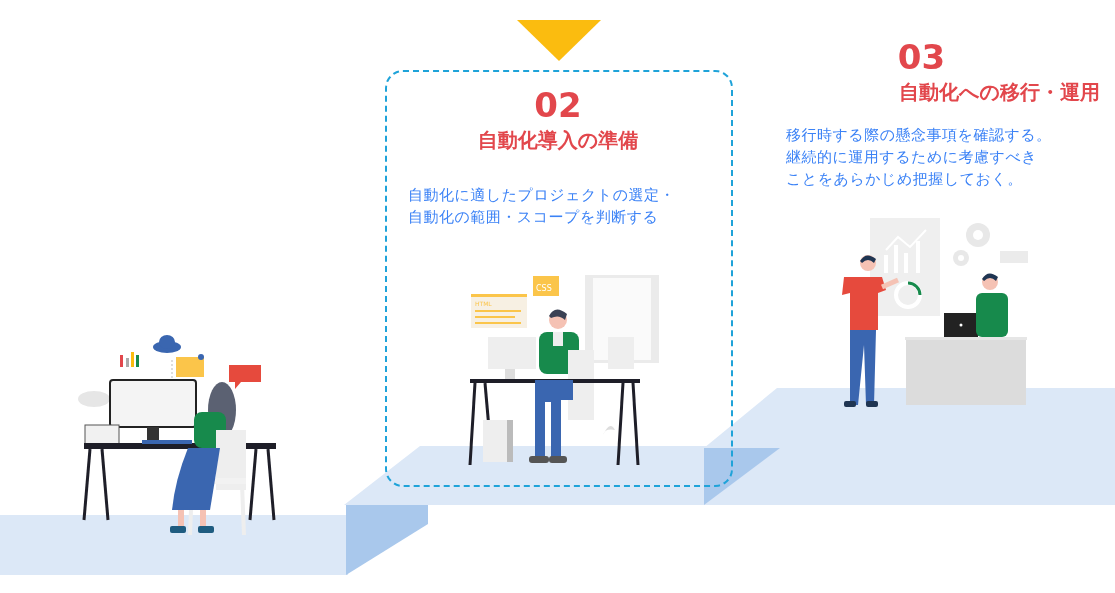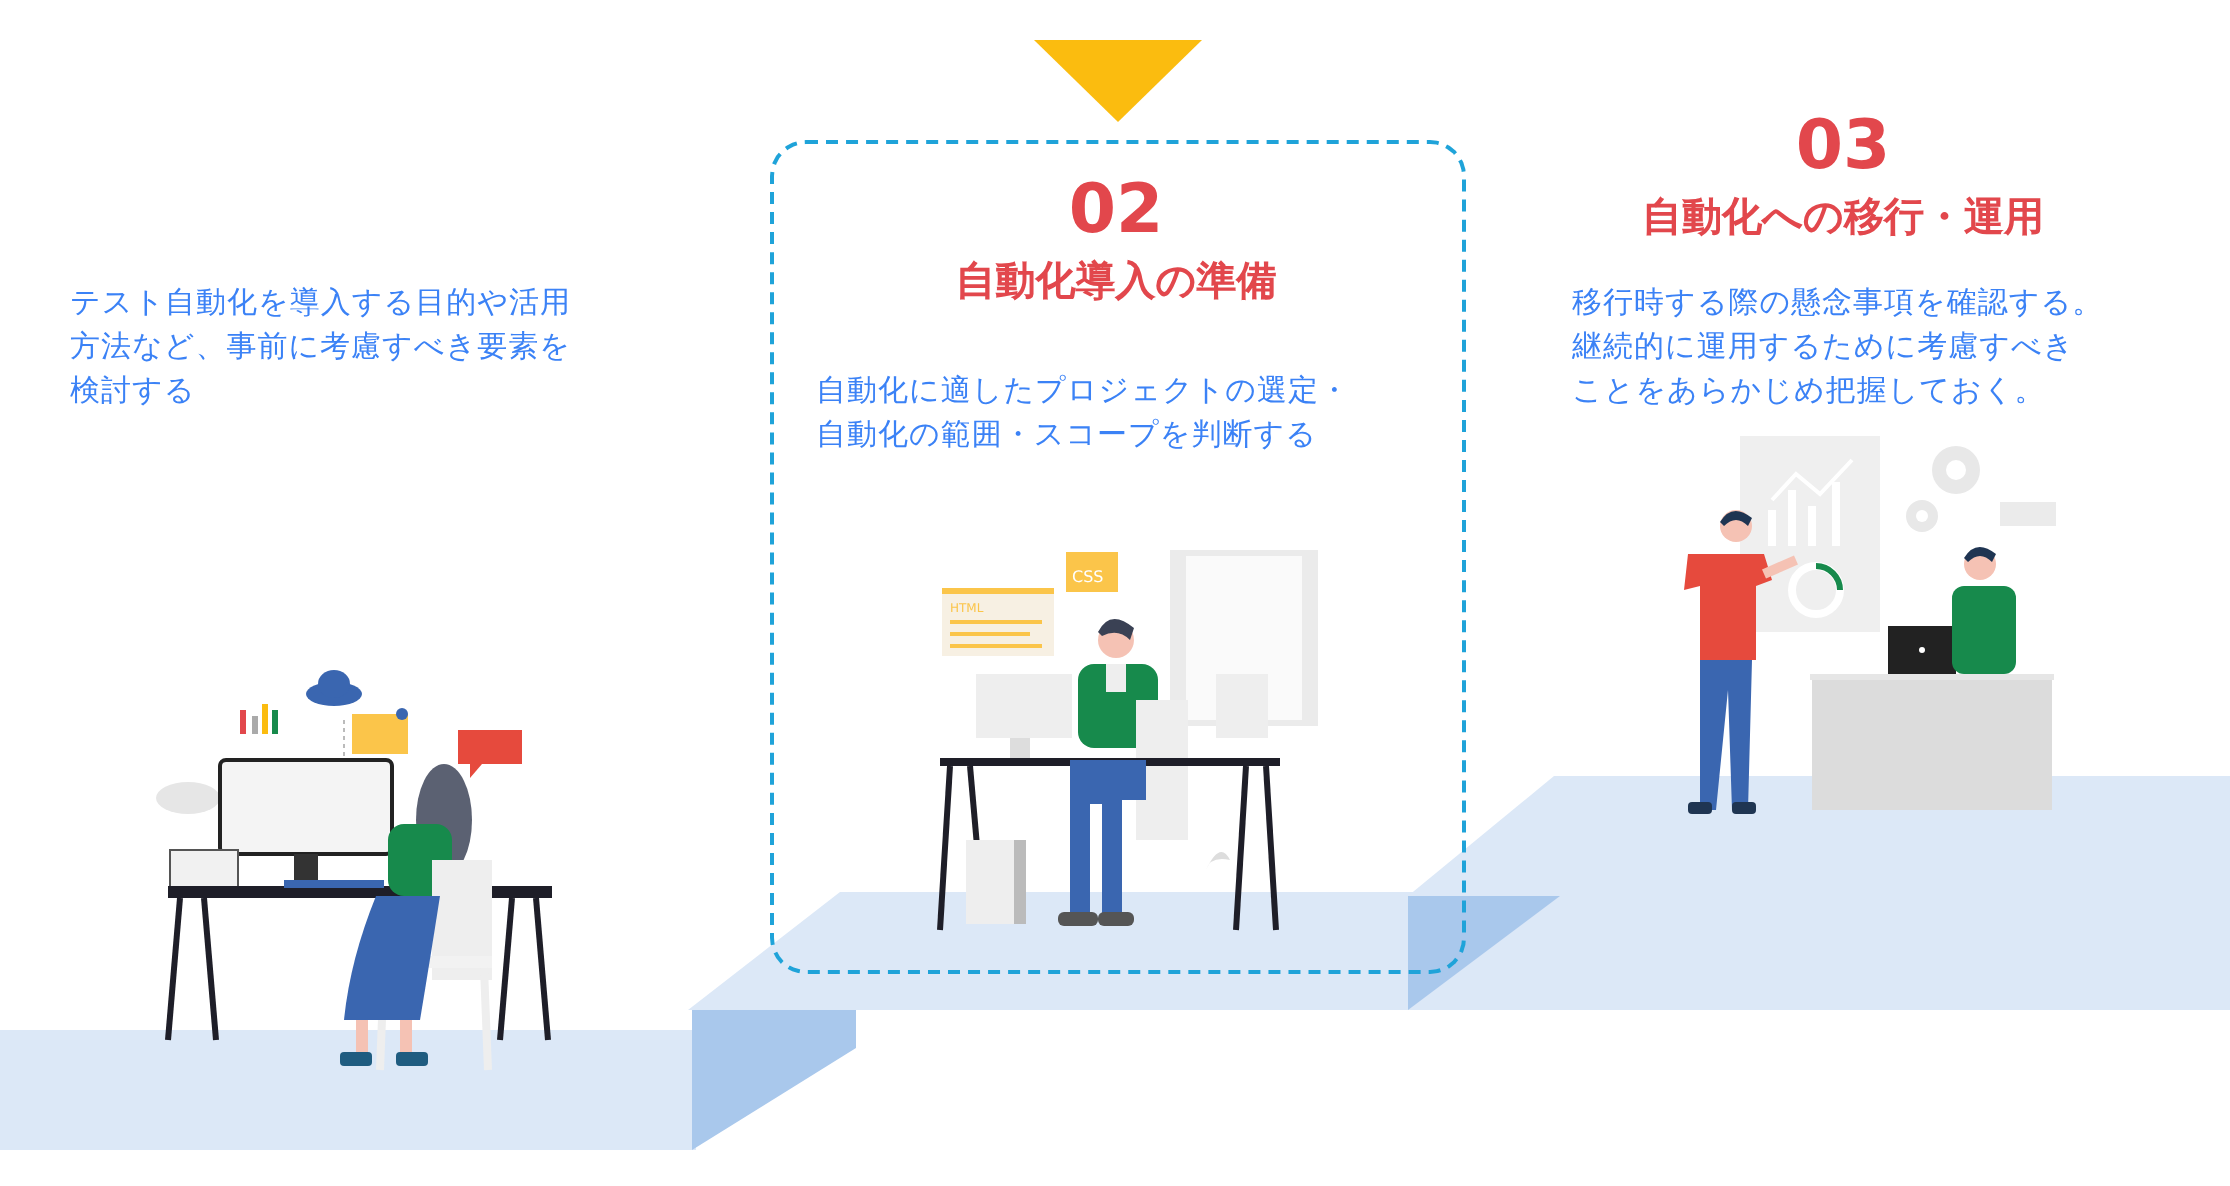--- a/index.html
+++ b/index.html
@@ -28,23 +28,20 @@
 
 </svg>
 
 <svg class="abs" style="left:517px;top:20px" width="84" height="41" viewBox="0 0 84 41">
   <polygon points="0,0 84,0 42,41" fill="#fbbc0f"></polygon>
 </svg>
 
 <div class="abs" style="left:385px;top:70px;width:344px;height:413px;border:2px dashed #1fa3d9;border-radius:18px;"></div>
 
 <div class="abs" style="left:30px;top:130px;width:315px;">
-  <div class="desc" style="margin-top:10px;padding-left:5px;">テスト自動化を導入する目的や活用
-方法など、事前に考慮すべき要素を
-検討する</div>
 </div>
 
 <svg class="abs" style="left:70px;top:330px" width="220" height="210" viewBox="0 0 220 210">
 
   <ellipse cx="97" cy="17" rx="14" ry="6" fill="#3a66b0"></ellipse>
   <ellipse cx="97" cy="12" rx="8" ry="7" fill="#3a66b0"></ellipse>
 
   <rect x="50" y="25" width="3" height="12" fill="#e2474c"></rect>
   <rect x="56" y="28" width="3" height="9" fill="#aaa"></rect>
   <rect x="61" y="22" width="3" height="15" fill="#fbbc0f"></rect>
@@ -132,23 +129,23 @@
   <path d="M70 110 H108 V130 H96 V190 H86 V132 H80 V190 H70 Z" fill="#3a66b0"></path>
   <rect x="64" y="186" width="20" height="7" rx="3" fill="#555"></rect>
   <rect x="84" y="186" width="18" height="7" rx="3" fill="#555"></rect>
 
   <rect x="18" y="150" width="30" height="42" fill="#eeeeee"></rect>
   <rect x="42" y="150" width="6" height="42" fill="#bbbbbb"></rect>
 
   <path d="M138 165 Q145 150 150 160 Q140 158 138 165" fill="#ddd"></path>
 </svg>
 
-<div class="abs" style="left:780px;top:56px;width:320px;">
+<div class="abs" style="left:780px;top:40px;width:320px;">
   <div class="num" style="margin-left:-37px;">03</div>
-  <div class="ttl" style="margin-top:4px;margin-left:-37px;">自動化への移行・運用</div>
+  <div class="ttl" style="margin-top:4px;margin-left:-37px;text-align:right;">自動化への移行・運用</div>
   <div class="desc" style="margin-top:18px;padding-left:6px;">移行時する際の懸念事項を確認する。
 継続的に運用するために考慮すべき
 ことをあらかじめ把握しておく。</div>
 </div>
 
 <svg class="abs" style="left:838px;top:215px" width="200" height="195" viewBox="0 0 200 195">
 
   <rect x="32" y="3" width="70" height="98" fill="#efefef"></rect>
   <polyline points="48,35 60,22 72,32 88,15" stroke="#fff" stroke-width="2" fill="none"></polyline>
   <rect x="46" y="40" width="4" height="18" fill="#fff"></rect>

